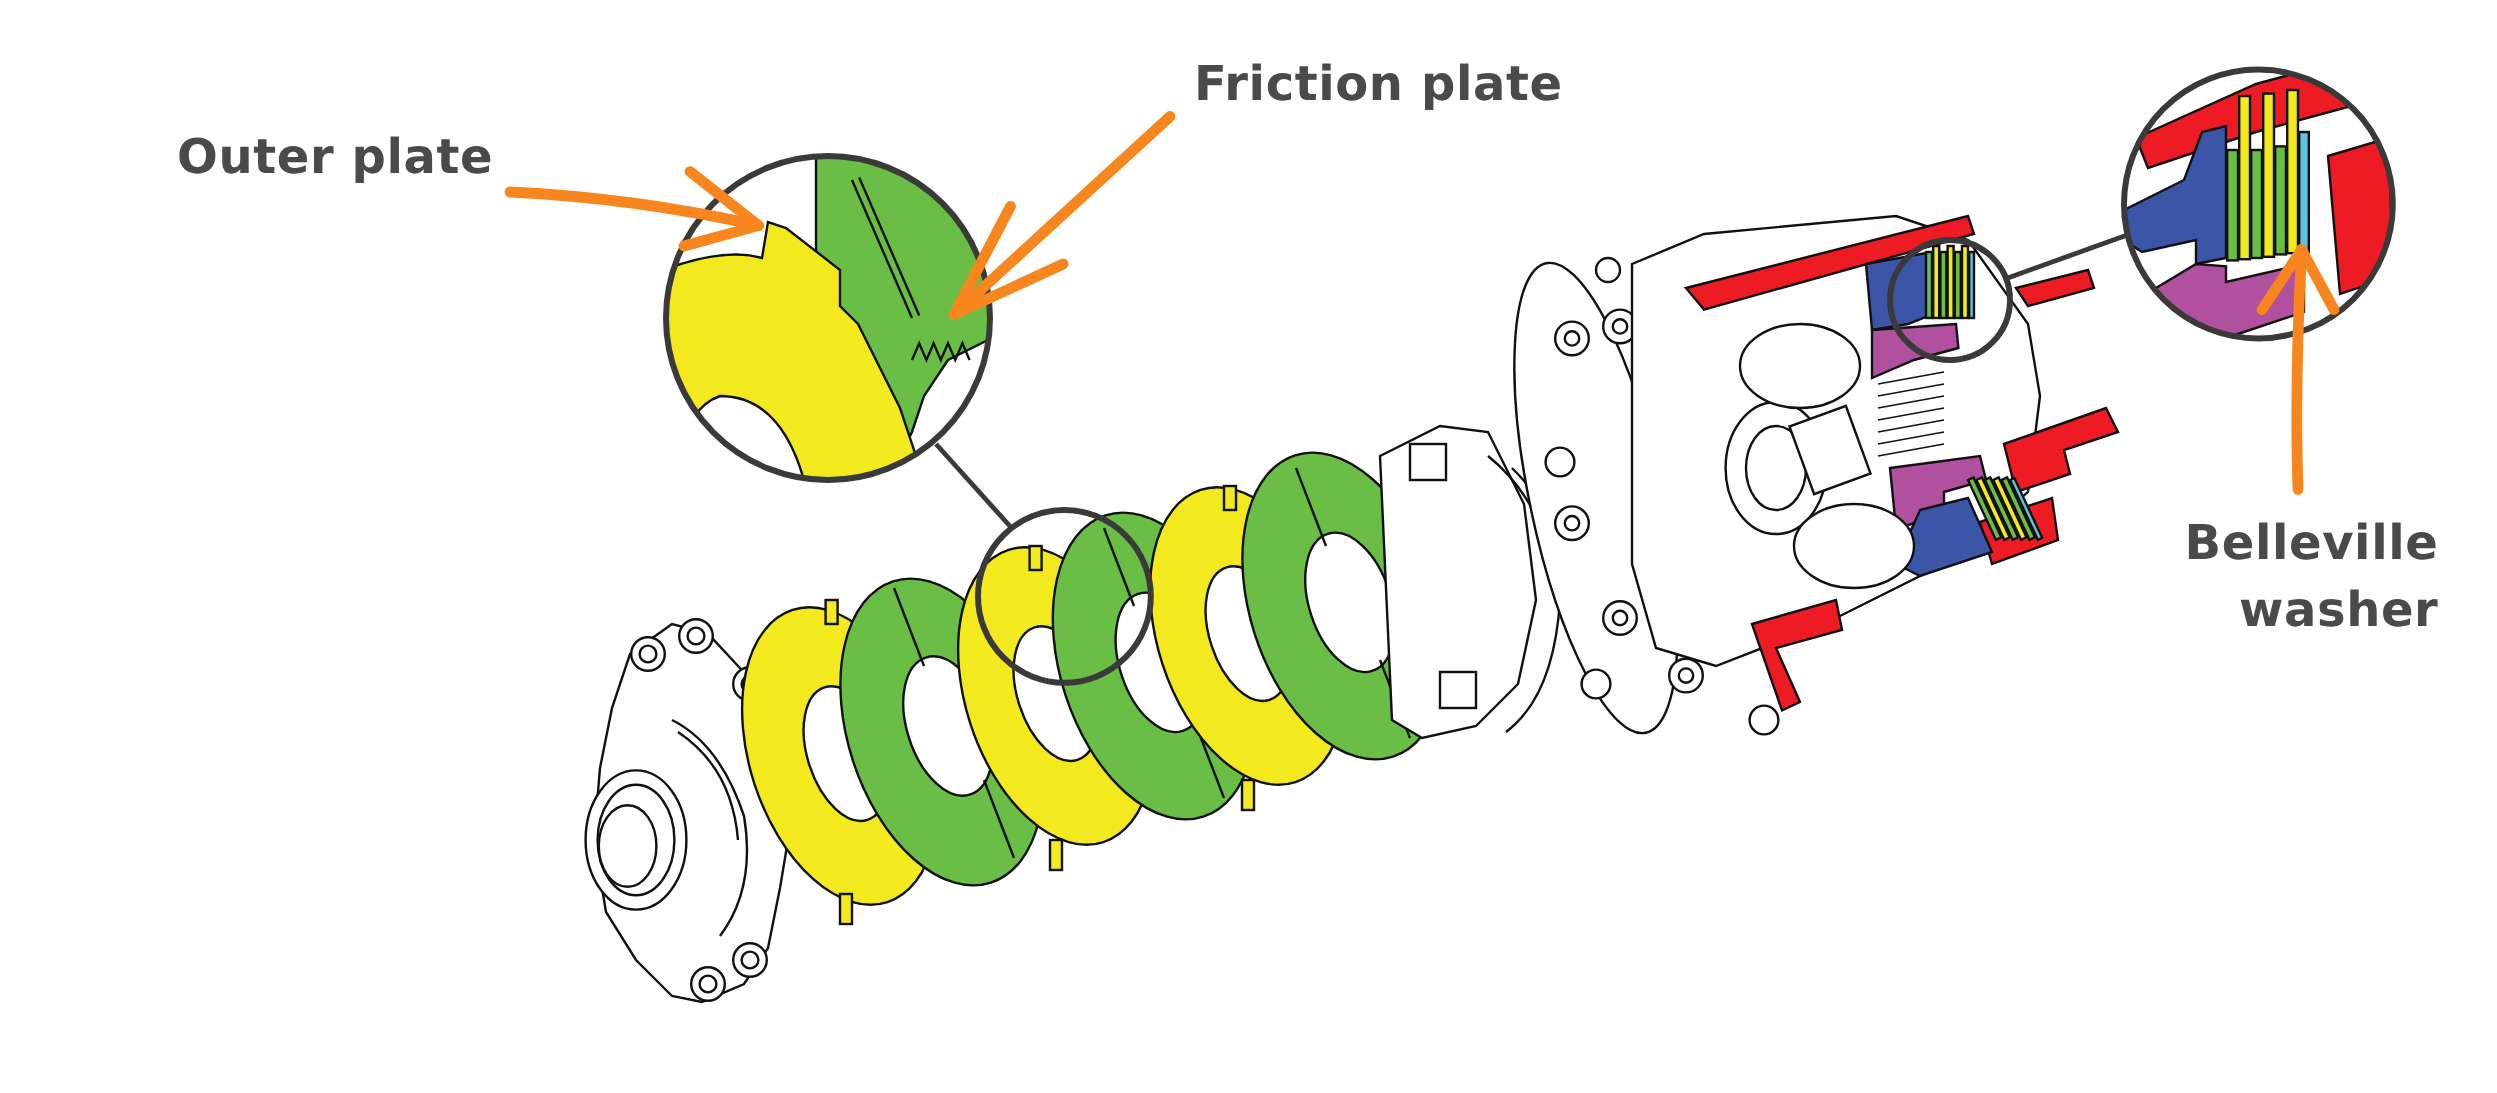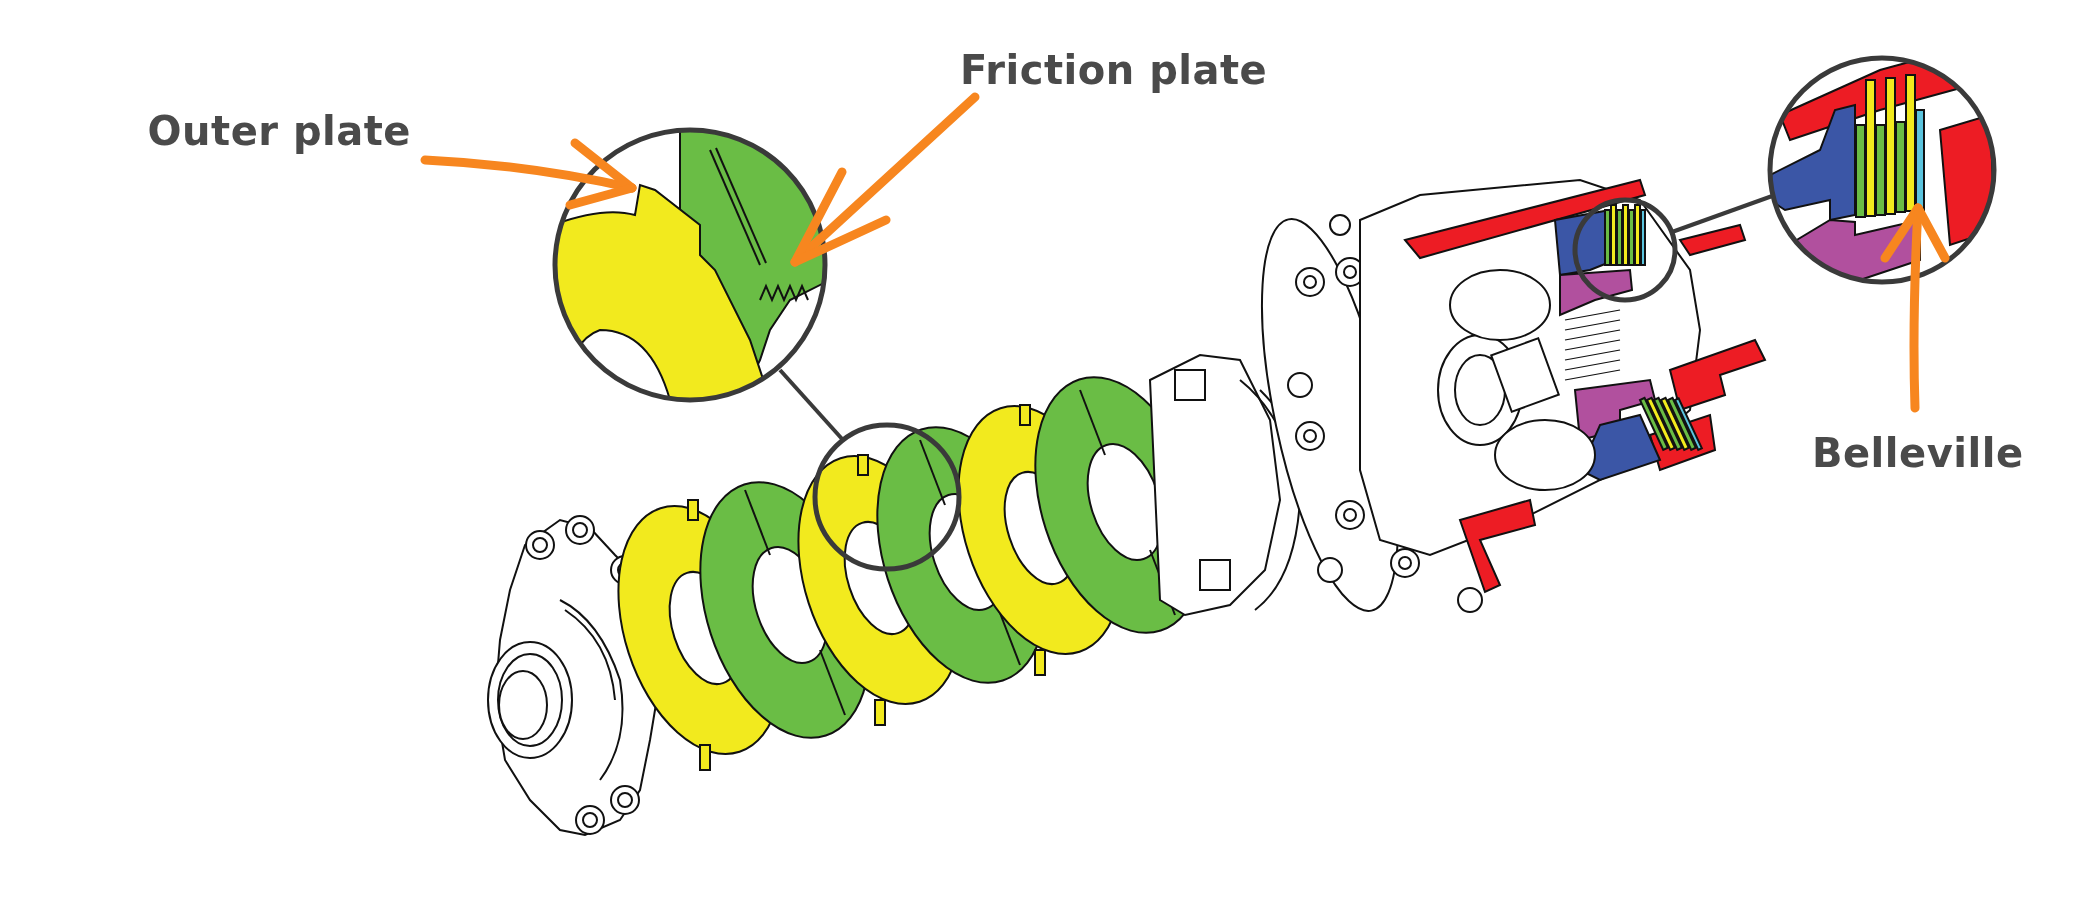--- a/index.html
+++ b/index.html
@@ -1,34 +1,35 @@
 <!DOCTYPE html>
 <html><head>
 <meta charset="utf-8">
 <style>
   html, body { margin:0; padding:0; background:#ffffff; }
   body { width:2081px; height:911px; position:relative; overflow:hidden; font-family:"DejaVu Sans", sans-serif; }
   .label { position:absolute; color:#4a4a4a; font-weight:bold; font-size:40px; line-height:56px; letter-spacing:0.5px; font-family:"DejaVu Sans", sans-serif; }
   .label div { white-space:nowrap; }
   #lbl-outer { right:1670px; top:103px; text-align:left; }
-  #lbl-friction { left:960px; top:42px; text-align:left; }
-  #lbl-belleville { left:1812px; top:425px; text-align:left; width:220px; }
+  #lbl-friction { left:995px; top:42px; text-align:left; }
+  #lbl-belleville { left:1812px; top:425px; text-align:right; width:220px; }
   svg#art { position:absolute; left:0; top:0; }
 </style>
 </head>
 <body>
 
 <div class="label" id="lbl-outer">
   <div>Outer plate</div>
 </div>
 <div class="label" id="lbl-friction">
   <div>Friction plate</div>
 </div>
 <div class="label" id="lbl-belleville">
   <div>Belleville</div>
+  <div>washer</div>
 </div>
 
 <svg id="art" width="2081" height="911" viewBox="0 0 2081 911" xmlns="http://www.w3.org/2000/svg">
   <defs>
     <clipPath id="clipLeftMag">
         <circle cx="690" cy="265" r="135"></circle>
       </clipPath>
     <clipPath id="clipRightMag">
         <circle cx="1882" cy="170" r="112"></circle>
       </clipPath>

